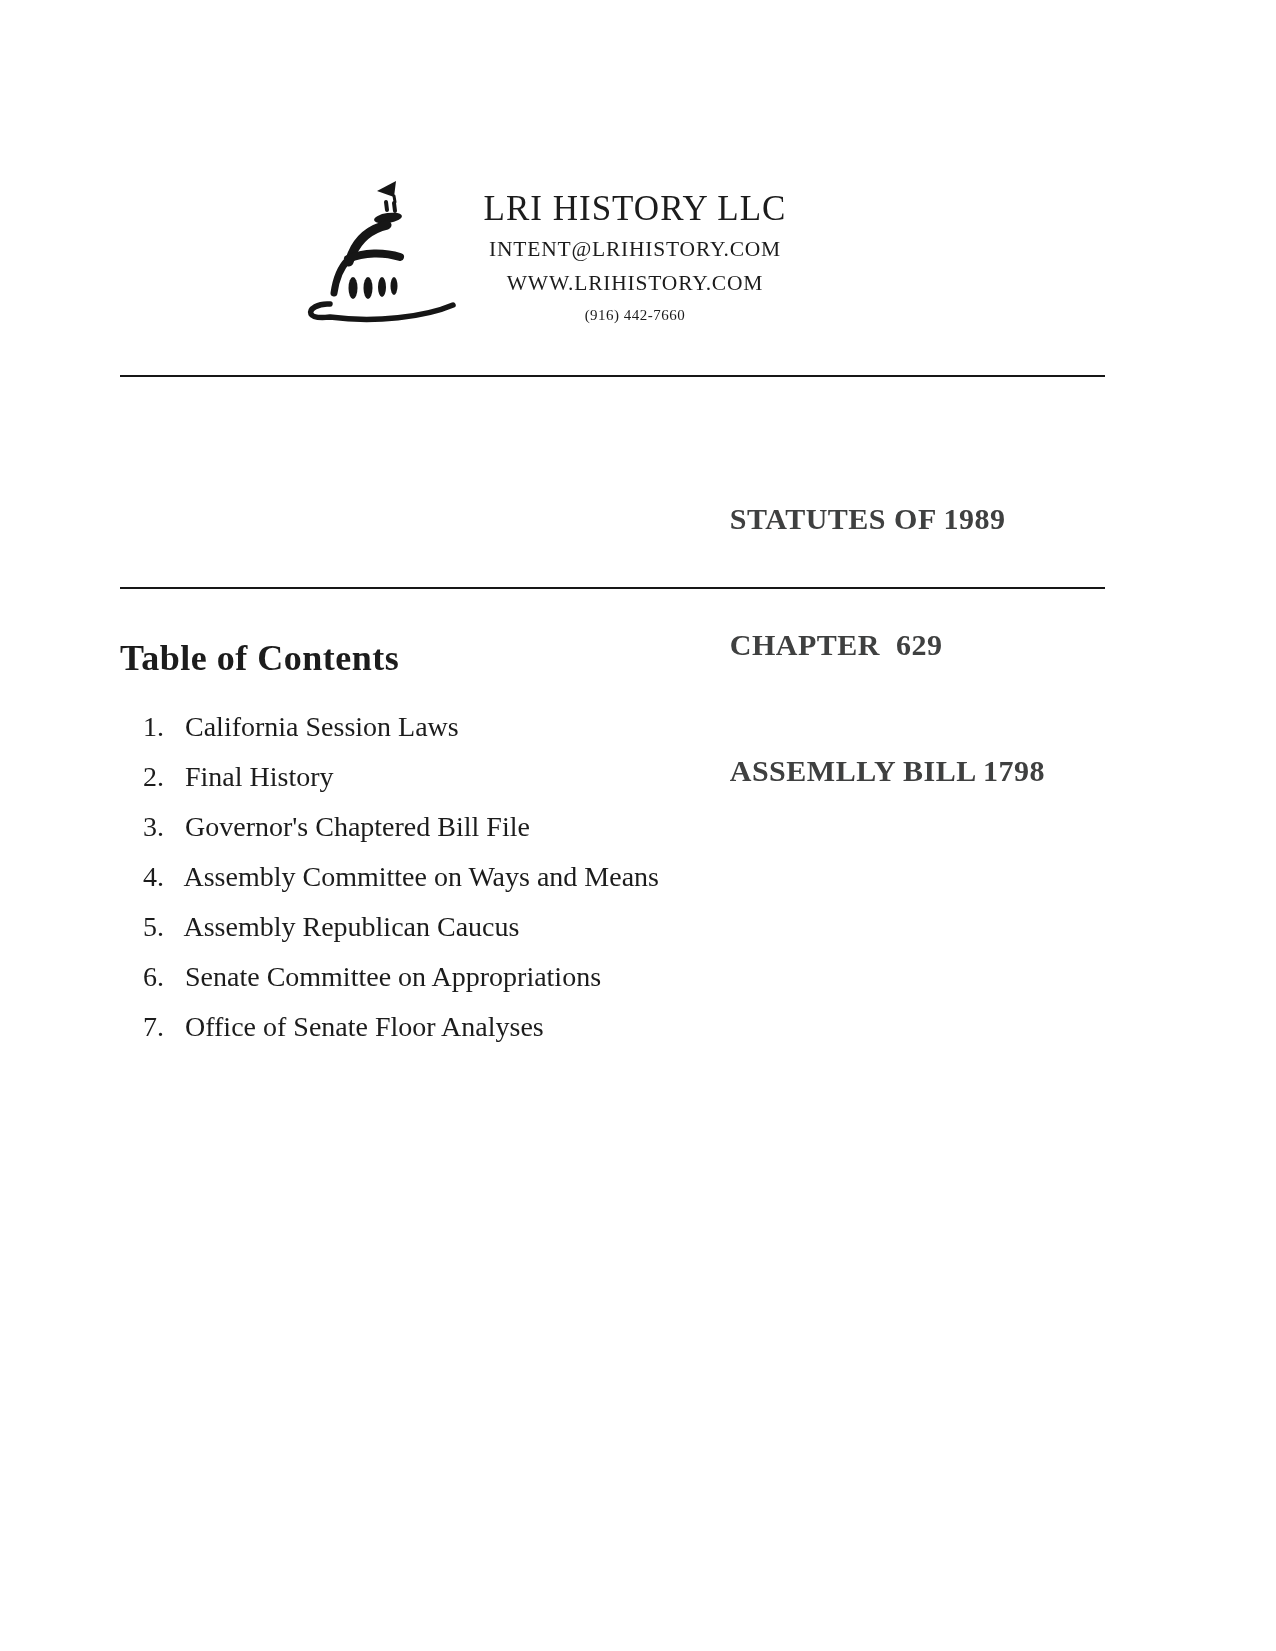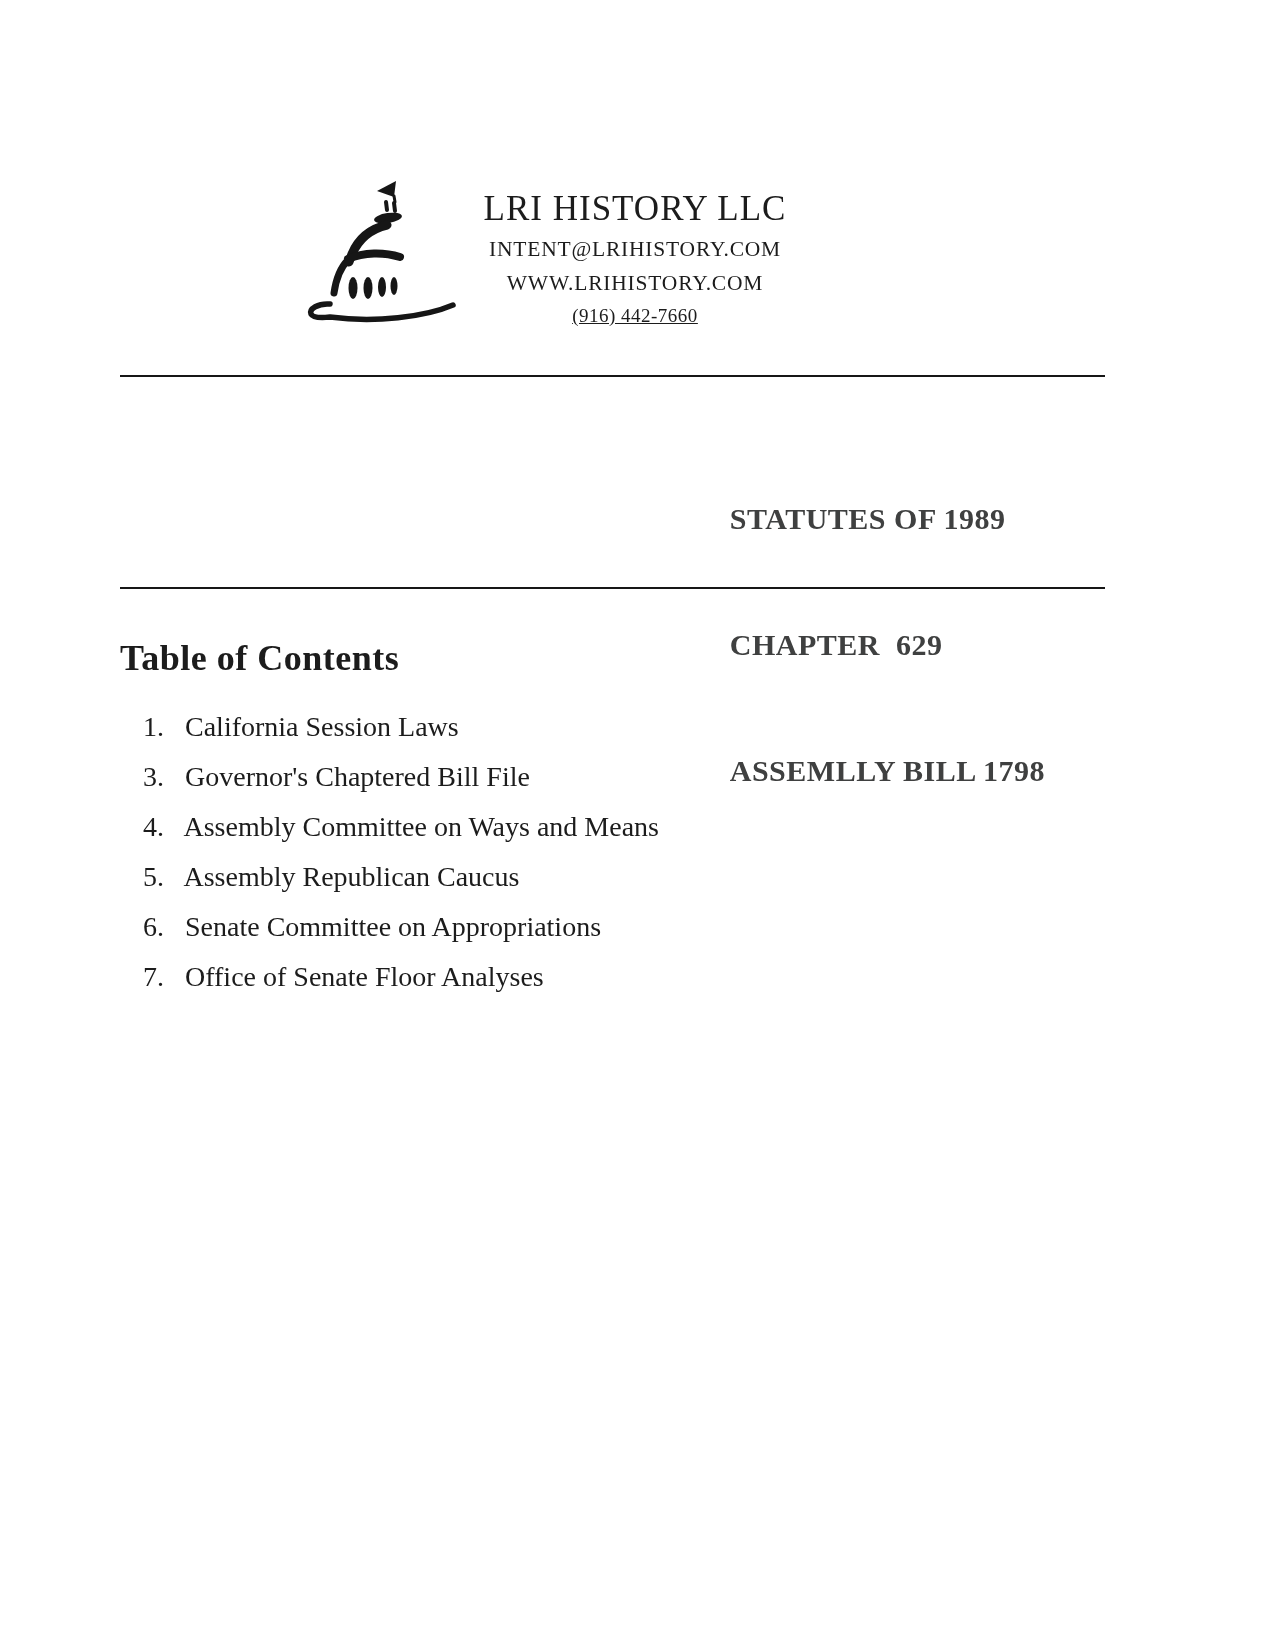--- a/index.html
+++ b/index.html
@@ -38,25 +38,24 @@
     color: var(--ink, #1c1c1c);
   }
   .contact-line {
     font-size: 21.5px;
     line-height: 30px;
     letter-spacing: 0.8px;
     margin-top: 4px;
     color: var(--ink, #1c1c1c);
   }
   .contact-phone {
-    font-size: 19px;
+    font-size: 15px;
     line-height: 29px;
     letter-spacing: 0.5px;
     margin-top: 3px;
-    text-decoration: underline;
   }
 
   
   .rule {
     position: absolute;
     left: 120px;
     width: 985px;
     height: 2px;
     background: var(--rule, #161616);
   }
@@ -157,20 +156,24 @@
   <div class="rule rule-bottom"></div>
 
   <section class="toc">
     <h1 class="toc-heading">Table of Contents</h1>
     <ol class="toc-list">
       <li class="toc-item">
         <span class="toc-num">1.</span>
         <span class="toc-label">California Session Laws</span>
       </li>
       <li class="toc-item">
+        <span class="toc-num">2.</span>
+        <span class="toc-label">Final History</span>
+      </li>
+      <li class="toc-item">
         <span class="toc-num">3.</span>
         <span class="toc-label">Governor's Chaptered Bill File</span>
       </li>
       <li class="toc-item">
         <span class="toc-num">4.</span>
         <span class="toc-label">Assembly Committee on Ways and Means</span>
       </li>
       <li class="toc-item">
         <span class="toc-num">5.</span>
         <span class="toc-label">Assembly Republican Caucus</span>

